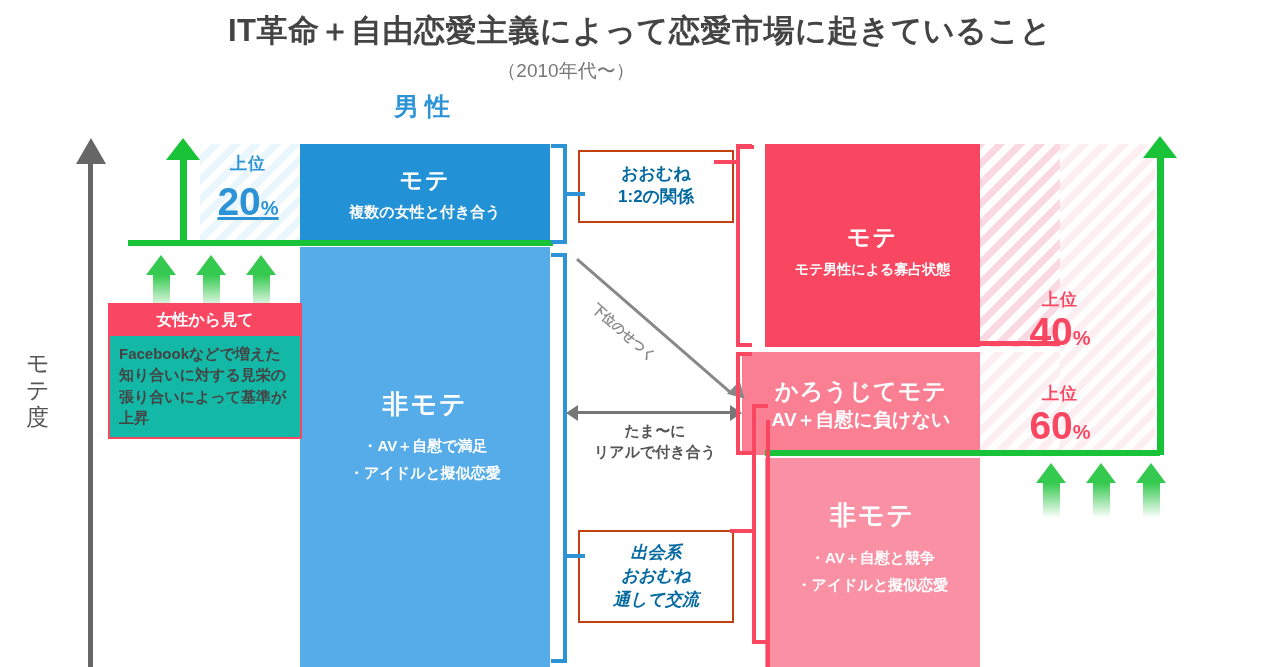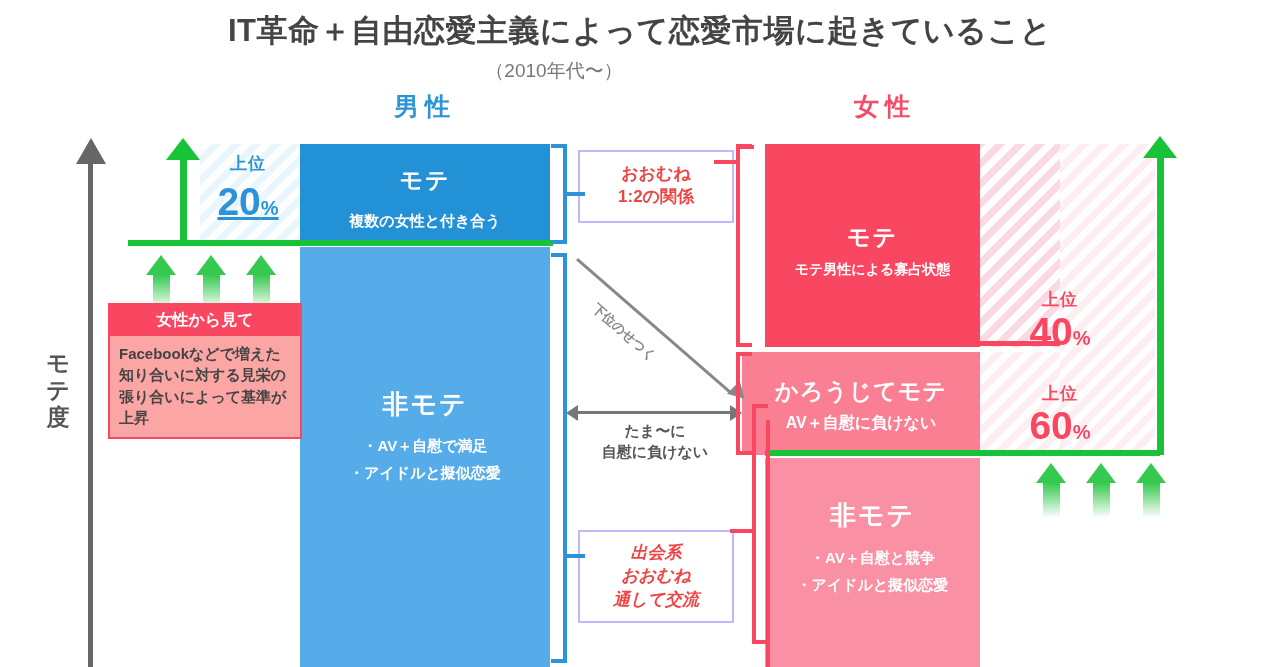--- a/index.html
+++ b/index.html
@@ -4,40 +4,40 @@
 <style>
   html,body{margin:0;padding:0;background:#ffffff;}
   body{width:1280px;height:667px;overflow:hidden;
        font-family:"Liberation Sans","DejaVu Sans",sans-serif;}
   #stage{position:relative;width:1280px;height:667px;background:#fff;}
   .abs{position:absolute;}
 
   
   .title{left:0;top:10px;width:1280px;text-align:center;
          font-size:31px;font-weight:bold;color:#444;letter-spacing:.5px;}
-  .subtitle{left:0;top:58px;width:1108px;text-align:center;
+  .subtitle{left:12px;top:58px;width:1108px;text-align:center;
             font-size:19px;color:#777;}
   .col-head{font-size:25px;font-weight:bold;text-align:center;top:90px;}
   .col-head.male{left:330px;width:190px;color:#2b93d6;letter-spacing:6px;}
   .col-head.female{left:790px;width:190px;color:#f74a64;letter-spacing:6px;}
 
   
   .yaxis-line{left:88px;top:160px;width:5px;height:507px;background:#666;}
   .yaxis-head{left:76px;top:138px;width:0;height:0;
               border-left:15px solid transparent;border-right:15px solid transparent;
               border-bottom:26px solid #666;}
-  .yaxis-label{left:38px;top:350px;width:40px;text-align:center;
-               font-size:23px;font-weight:bold;color:#555;line-height:1.18;}
+  .yaxis-label{left:26px;top:350px;width:40px;text-align:left;
+               font-size:23px;font-weight:normal;color:#555;line-height:1.18;}
 
   
   .m-mote{left:300px;top:144px;width:250px;height:100px;background:#2291d6;}
   .m-himote{left:300px;top:247px;width:250px;height:420px;background:#55ace8;}
   .blk-title{color:#fff;font-weight:bold;text-align:center;}
   .m-mote .t1{font-size:23px;margin-top:21px;letter-spacing:2px;}
-  .m-mote .t2{font-size:15px;margin-top:16px;font-weight:bold;}
+  .m-mote .t2{font-size:15px;margin-top:7px;font-weight:bold;}
   .m-himote .t1{font-size:26px;margin-top:140px;letter-spacing:2px;}
   .m-himote .bul{font-size:15px;margin-top:12px;text-align:center;line-height:1.65;}
 
   
   .m-hatch{left:200px;top:144px;width:100px;height:100px;
            background:repeating-linear-gradient(-45deg,#eaf6fd 0 7px,#ffffff 7px 14px);}
   .m-pct{left:196px;top:152px;width:104px;text-align:center;color:#2b93d6;}
   .m-pct .lab{font-size:17px;font-weight:bold;letter-spacing:1px;}
   .m-pct .num{font-size:39px;font-weight:bold;line-height:.95;margin-top:8px;text-decoration:underline;}
   .m-pct .num small{font-size:20px;}
@@ -49,21 +49,21 @@
                 border-left:17px solid transparent;border-right:17px solid transparent;
                 border-bottom:22px solid #18c337;}
 
   
   .f-mote{left:765px;top:144px;width:215px;height:203px;background:#fa4761;}
   .f-karo{left:742px;top:352px;width:238px;height:103px;background:#fa7f92;}
   .f-himote{left:765px;top:458px;width:215px;height:209px;background:#fa90a4;}
   .f-mote .t1{font-size:23px;margin-top:78px;letter-spacing:2px;}
   .f-mote .t2{font-size:14px;margin-top:8px;}
   .f-karo .t1{font-size:23px;margin-top:24px;letter-spacing:1px;}
-  .f-karo .t2{font-size:16px;margin-top:6px;}
+  .f-karo .t2{font-size:19px;margin-top:0;}
   .f-himote .t1{font-size:26px;margin-top:40px;letter-spacing:2px;}
   .f-himote .bul{font-size:15px;margin-top:13px;text-align:center;line-height:1.65;}
 
   
   .f-hatch-a{left:980px;top:144px;width:80px;height:203px;
              background:repeating-linear-gradient(-45deg,#fbd9e2 0 7px,#ffffff 7px 14px);}
   .f-hatch-b{left:1060px;top:144px;width:95px;height:311px;
              background:repeating-linear-gradient(-45deg,#fdeef2 0 7px,#ffffff 7px 14px);}
   .f-hatch-c{left:980px;top:352px;width:80px;height:103px;
              background:repeating-linear-gradient(-45deg,#fdeef2 0 7px,#ffffff 7px 14px);}
@@ -85,31 +85,31 @@
 
   
   .fat{width:30px;height:55px;}
   .fat .head{width:0;height:0;margin:0 auto;
              border-left:15px solid transparent;border-right:15px solid transparent;
              border-bottom:20px solid #35c94f;}
   .fat .body{width:17px;height:35px;margin:0 auto;
              background:linear-gradient(#35c94f,#ffffff);}
 
   
-  .callout{background:#fca5a5;}
+  .callout{background:#14b8a6;}
   .callout .hd{font-size:16px;font-weight:bold;color:#fff;text-align:center;padding:5px 0;}
   .callout .bd{font-size:15px;font-weight:bold;color:#444;line-height:1.42;padding:7px 9px 9px 9px;}
   .callout.pink{left:108px;top:303px;width:190px;border:2px solid #fa4761;}
   .callout.pink .hd{background:#fa4761;}
   .callout.blue{left:1028px;top:508px;width:190px;border:2px solid #2291d6;}
   .callout.blue .hd{background:#2291d6;}
 
   
-  .cbox{border:2px solid #c4b5fd;background:#fff;text-align:center;
-        font-size:17px;font-weight:bold;color:#ef4444;line-height:1.38;}
+  .cbox{border:2px solid #c2410c;background:#fff;text-align:center;
+        font-size:17px;font-weight:bold;color:#0369a1;line-height:1.38;}
   .cbox.ratio{left:578px;top:150px;width:152px;padding:10px 0 12px 0;}
   .cbox.deai{left:578px;top:530px;width:152px;padding:9px 0 10px 0;font-style:italic;}
 
   .ctext{position:absolute;text-align:center;font-size:15px;font-weight:bold;
          color:#555;line-height:1.42;}
   .ctext.tama{left:570px;top:420px;width:170px;}
 
   
   .hbar{left:572px;top:411px;width:164px;height:3px;background:#777;}
   .harr-l{left:566px;top:405px;width:0;height:0;
@@ -144,21 +144,20 @@
   .f-stub{left:740px;top:145px;width:14px;height:4px;background:#fa4761;}
 </style>
 </head>
 <body>
 
 <div id="stage">
 
   <div class="abs title">IT革命＋自由恋愛主義によって恋愛市場に起きていること</div>
   <div class="abs subtitle">（2010年代〜）</div>
   <div class="abs col-head male">男性</div>
-  <div class="abs col-head female">女性</div>
 
   <div class="abs yaxis-head"></div>
   <div class="abs yaxis-line"></div>
   <div class="abs yaxis-label">モテ度</div>
 
   <div class="abs m-hatch"></div>
   <div class="abs m-pct">
     <div class="lab">上位</div>
     <div class="num"><span>20</span><small>%</small></div>
   </div>
@@ -251,21 +250,21 @@
 
   <div class="abs diag"></div>
   <div class="abs diag-head"></div>
   <div class="abs diag-label">下位のせつく</div>
 
   <div class="abs harr-l"></div>
   <div class="abs hbar"></div>
   <div class="abs harr-r"></div>
   <div class="ctext tama">
     <div>たま〜に</div>
-    <div>自慰に負けない</div>
+    <div>リアルで付き合う</div>
   </div>
 
   <div class="abs cbox deai">
     <div>出会系</div>
     <div>おおむね</div>
     <div>通して交流</div>
   </div>
 
   <div class="brk b1">
     <div class="v" style="left:12px;top:0;height:100px;background:#2b93d6"></div>

